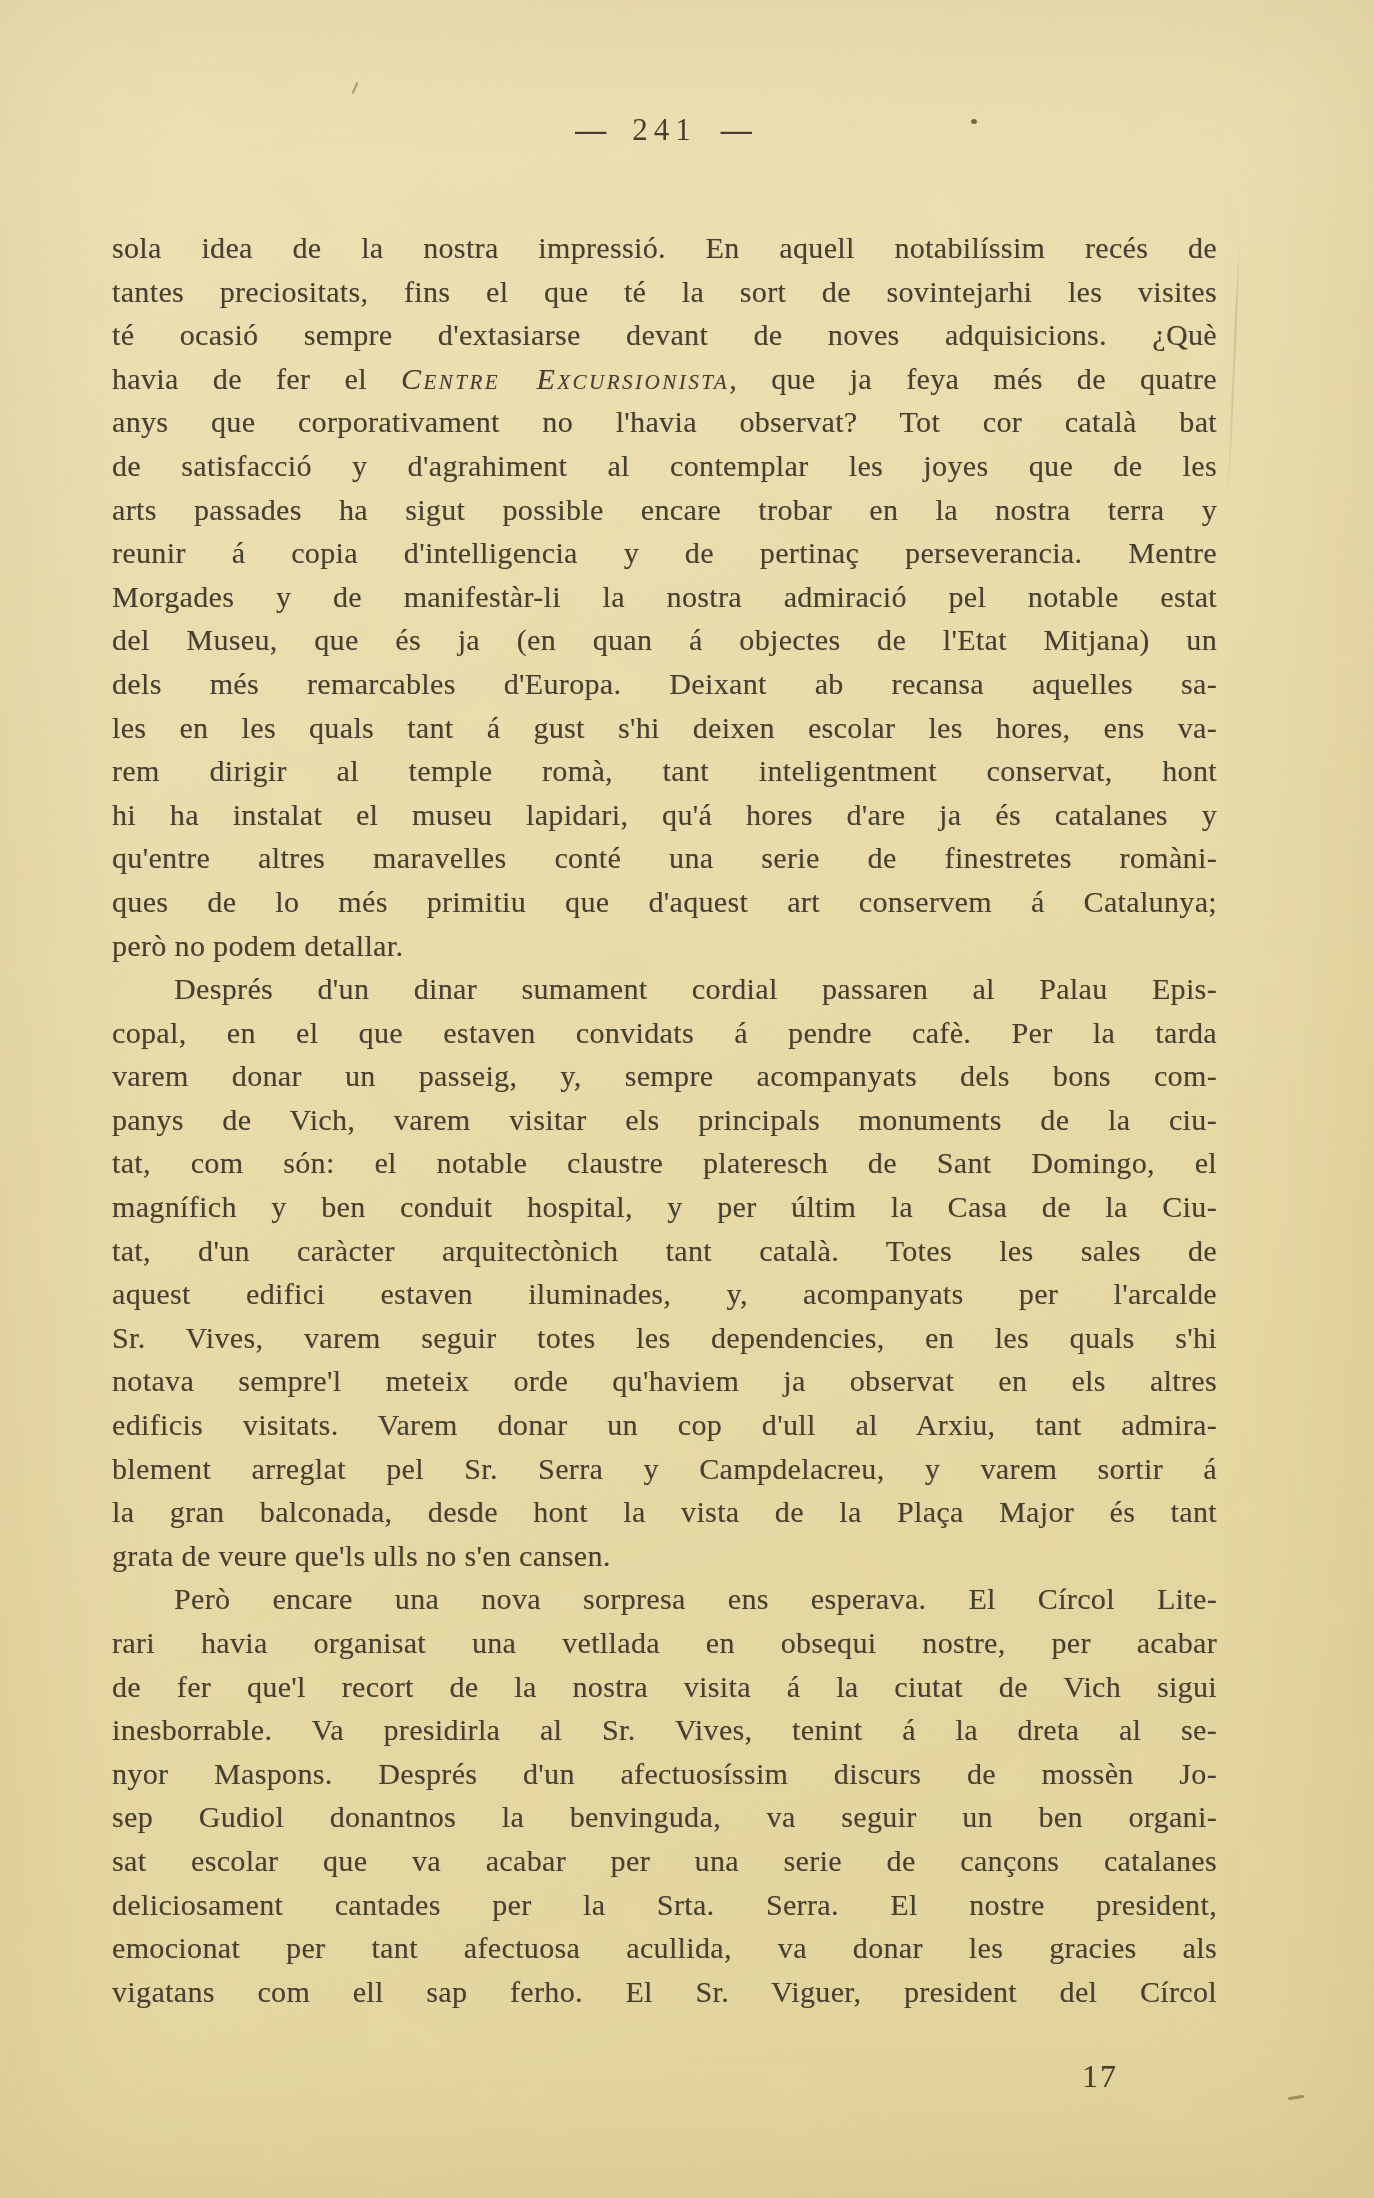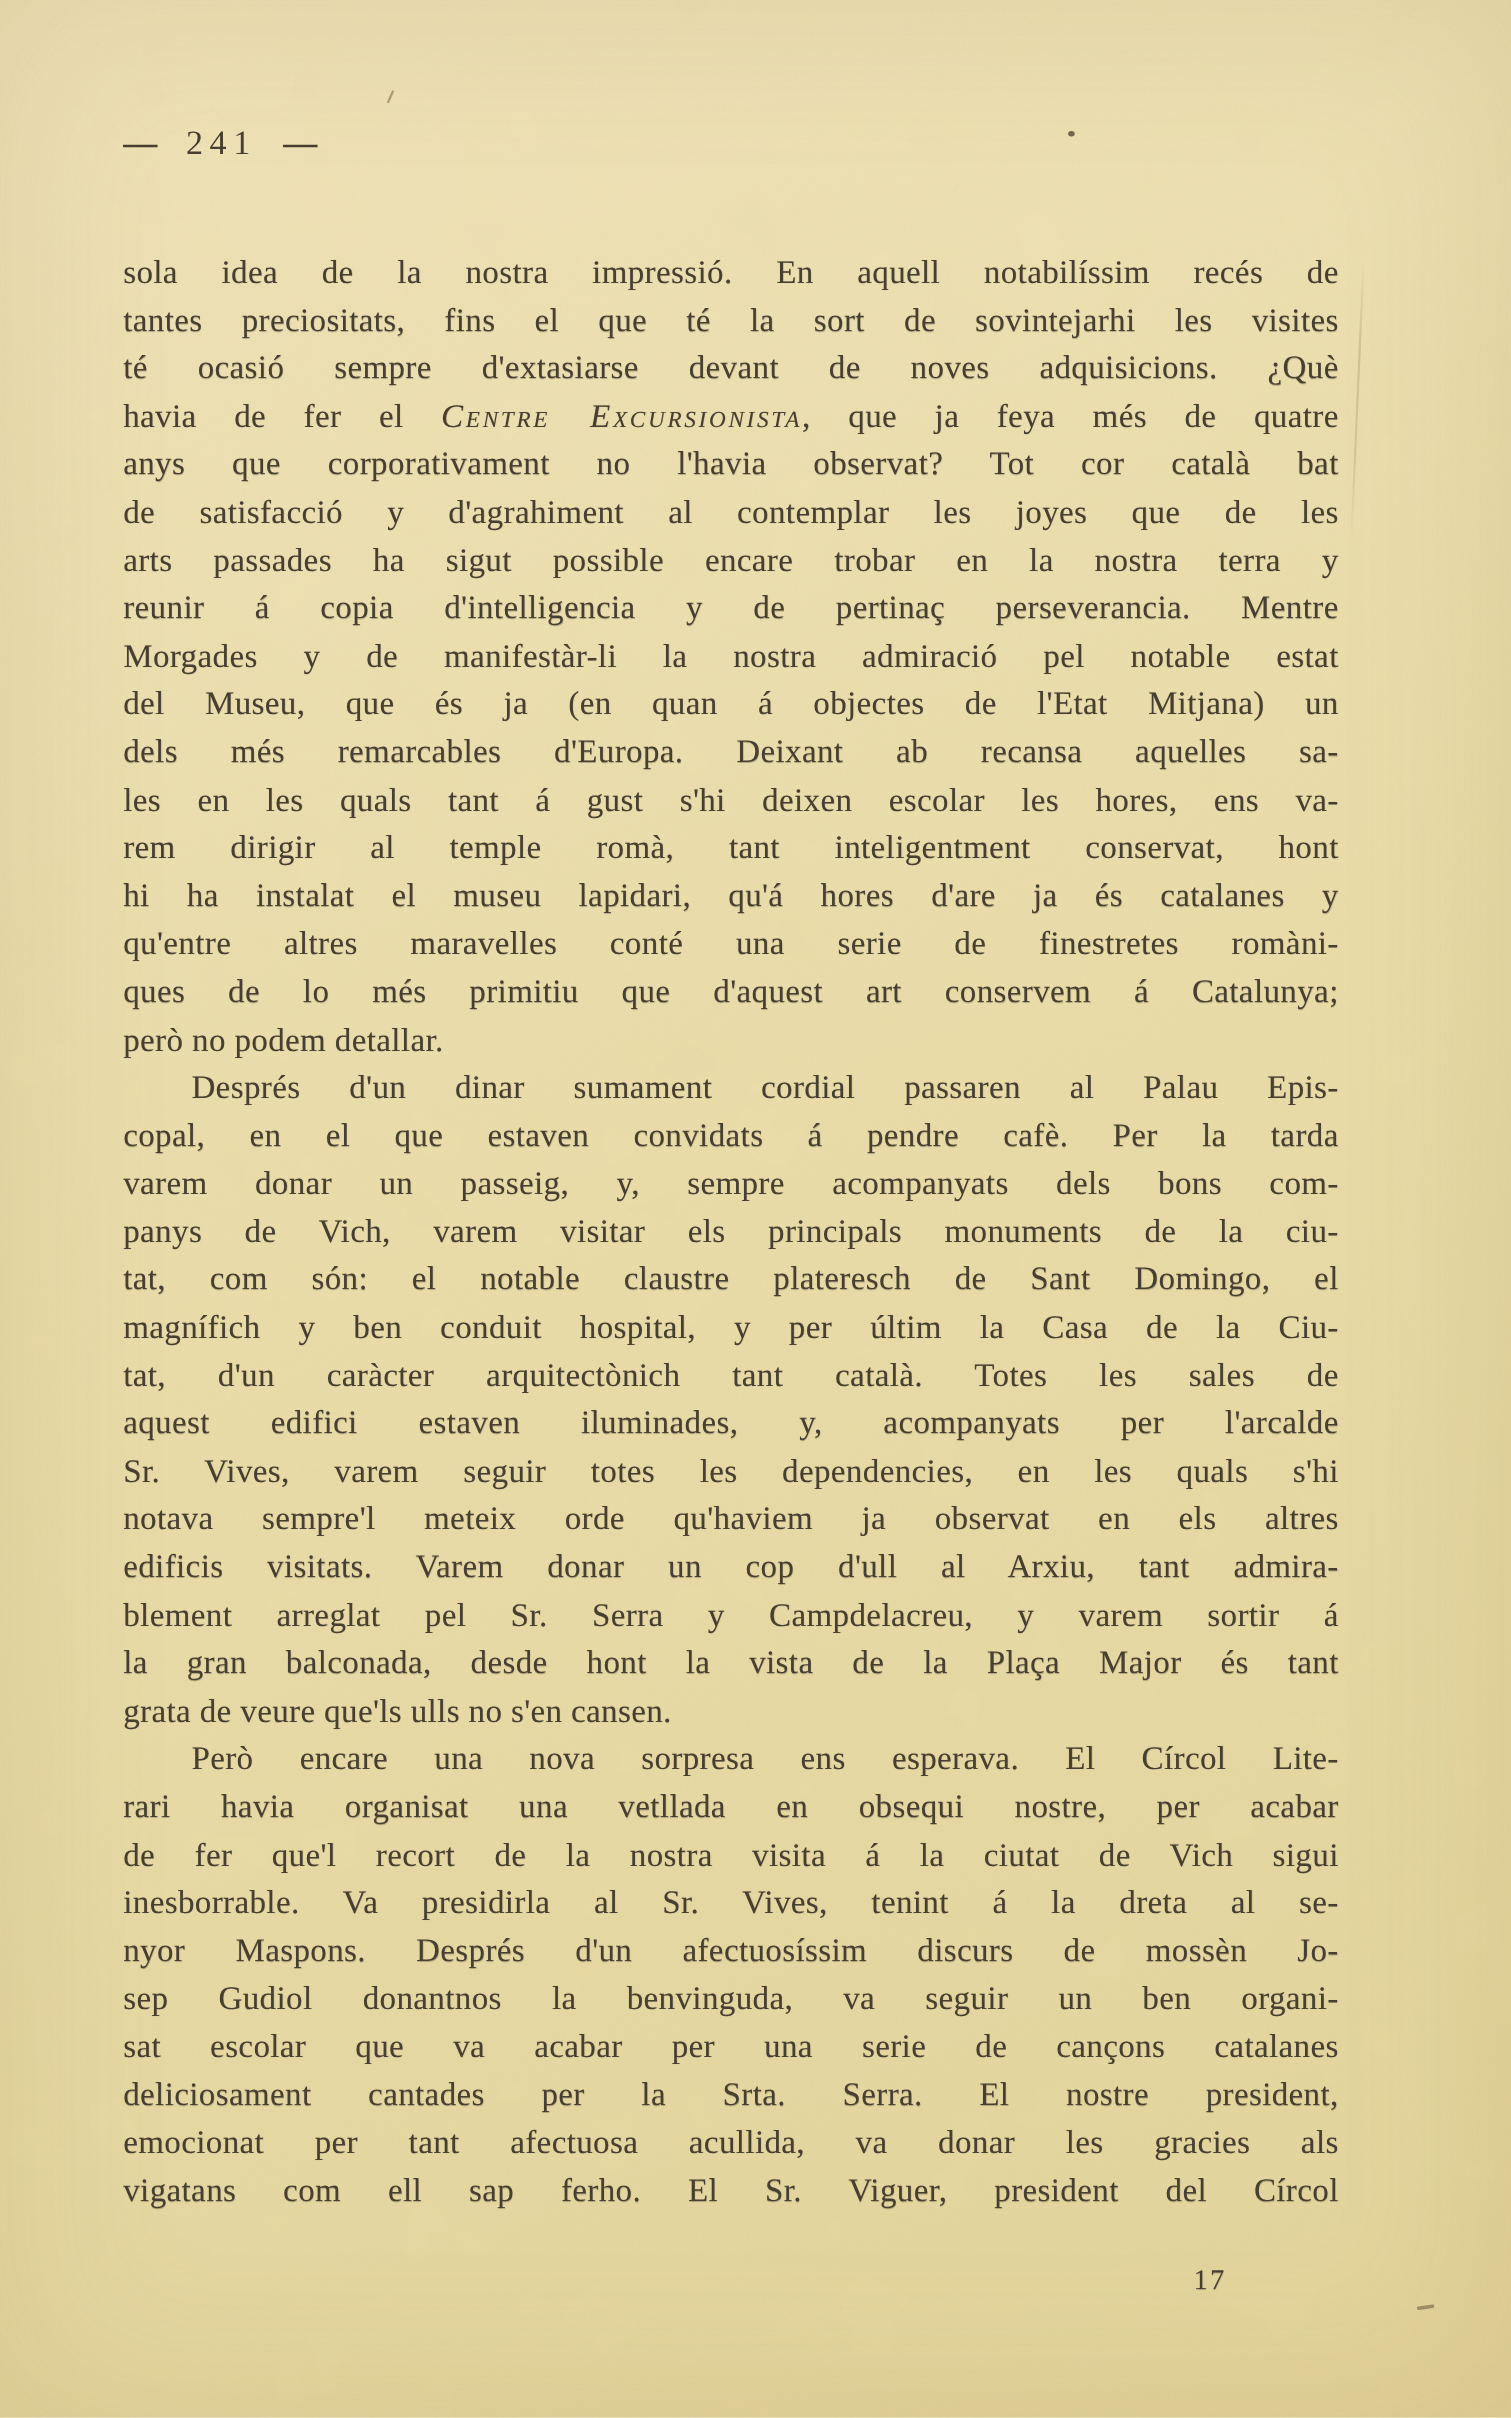--- a/index.html
+++ b/index.html
@@ -26,21 +26,21 @@
     pointer-events: none;
   }
   .grain {
     position: absolute; inset: 0;
     width: 100%; height: 100%;
     pointer-events: none;
   }
   .header {
     position: absolute;
     top: 112px; left: 112px; width: 1105px;
-    text-align: left;
+    text-align: center;
     font-size: 31px;
     color: var(--ink);
     letter-spacing: 2px;
   }
   .header .dash { font-weight: bold; }
   .header .pagenum {
     margin: 0 24px;
     letter-spacing: 6px;
   }
   .text-block {
@@ -60,21 +60,21 @@
   .line.indent { text-indent: 62px; }
   .smallcaps {
     font-variant: small-caps;
     letter-spacing: 2.5px;
     font-style: italic;
   }
   .signature {
     position: absolute;
     left: 1040px; top: 2058px; width: 120px;
     text-align: center;
-    font-size: 26px;
+    font-size: 32px;
     letter-spacing: 2px;
     color: var(--ink);
     text-shadow: 0.3px 0.4px 0.7px rgba(74, 62, 40, 0.35);
   }
   
   .speck-dot {
     position: absolute; left: 971px; top: 119px;
     width: 6px; height: 5px; border-radius: 50%;
     background: rgba(78, 64, 42, 0.75);
   }

